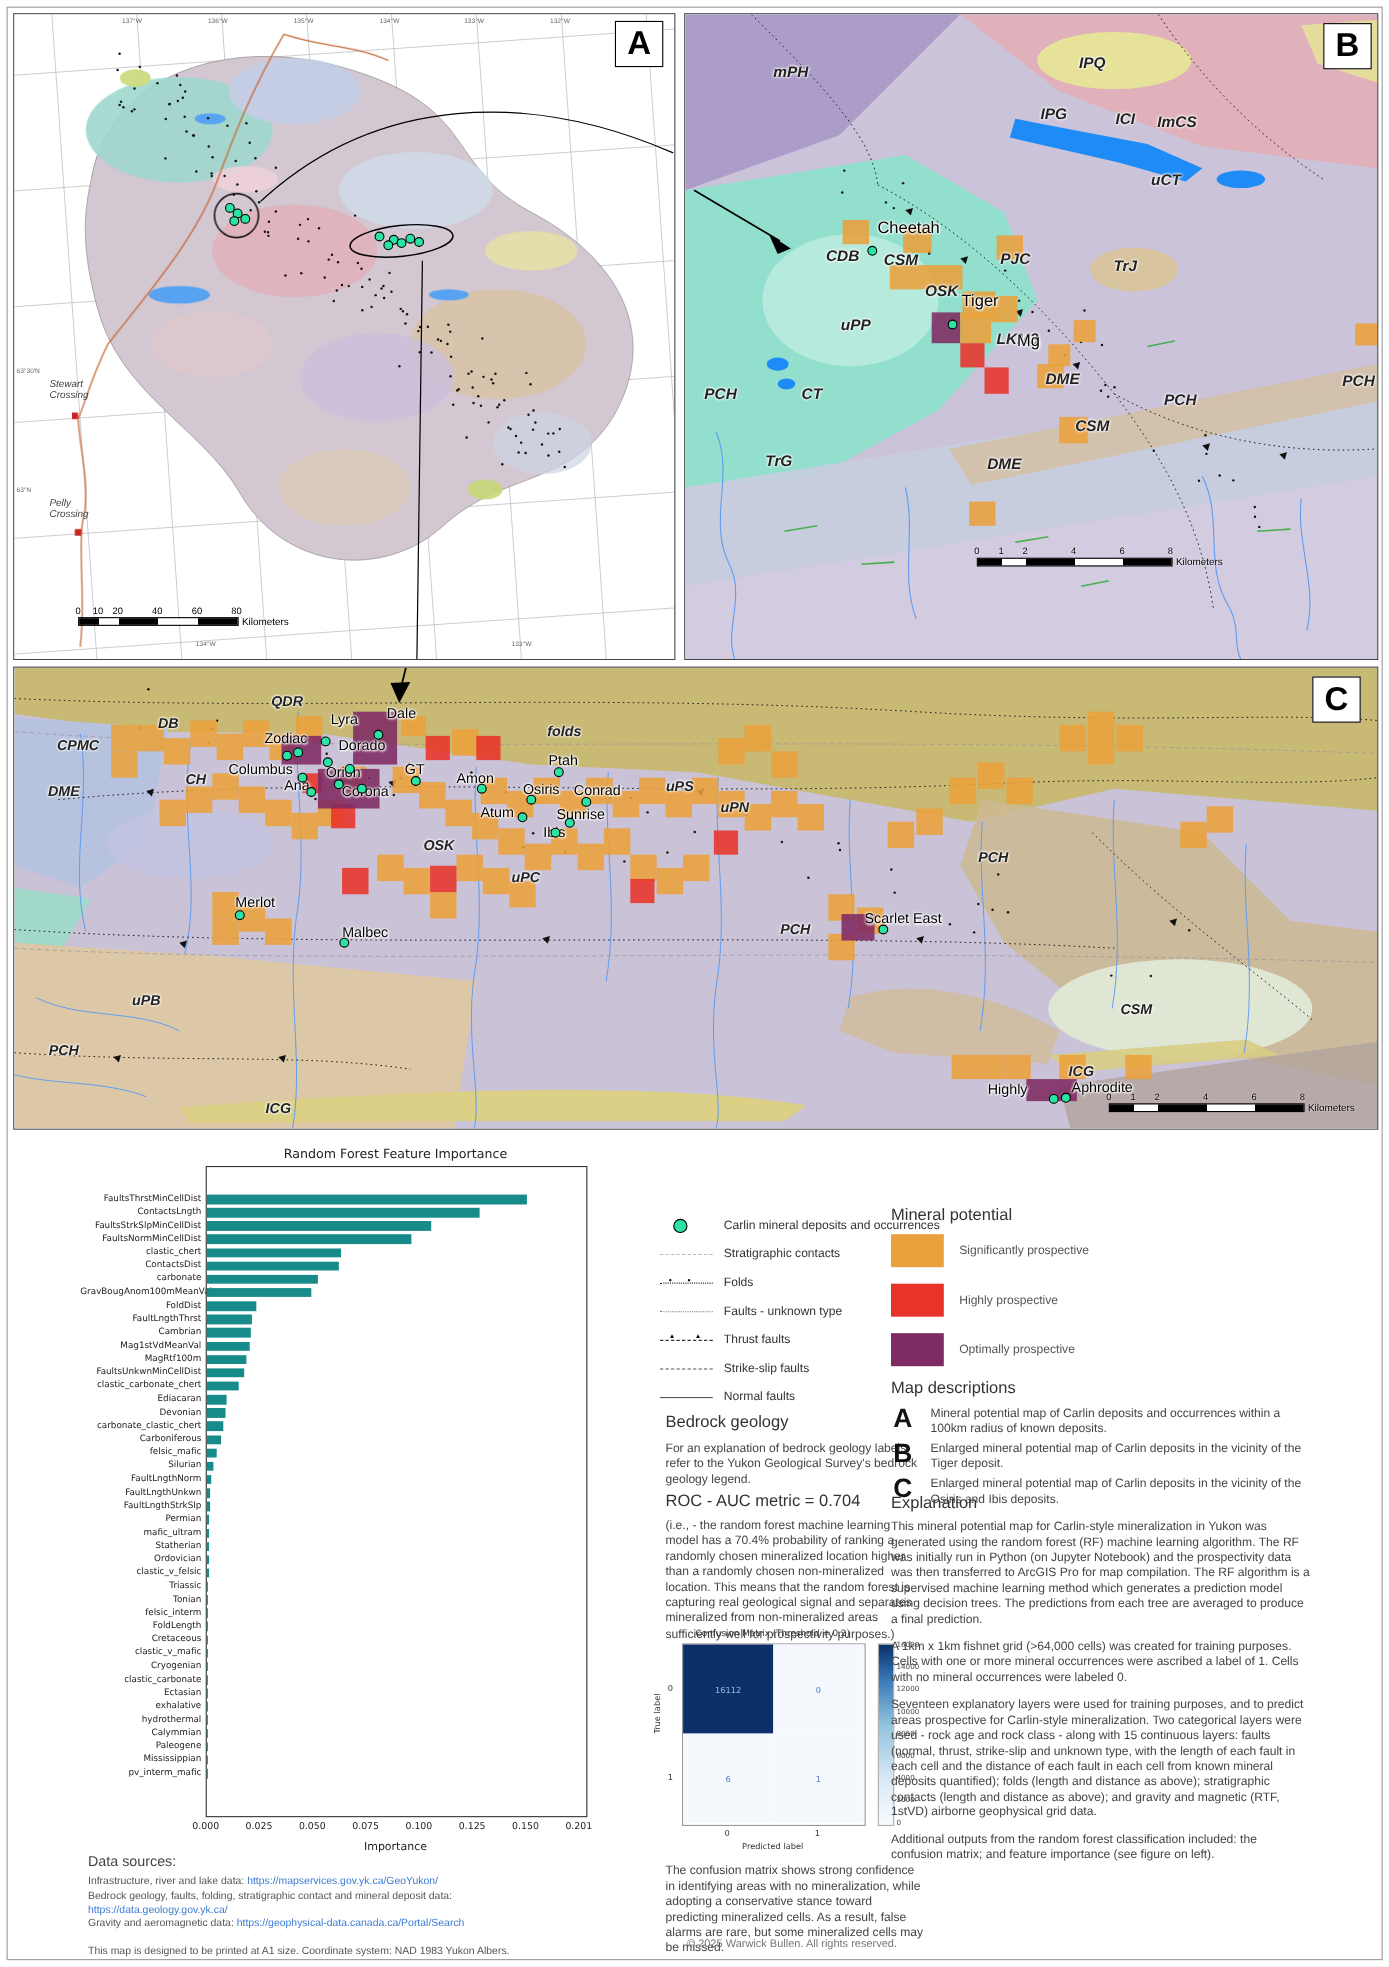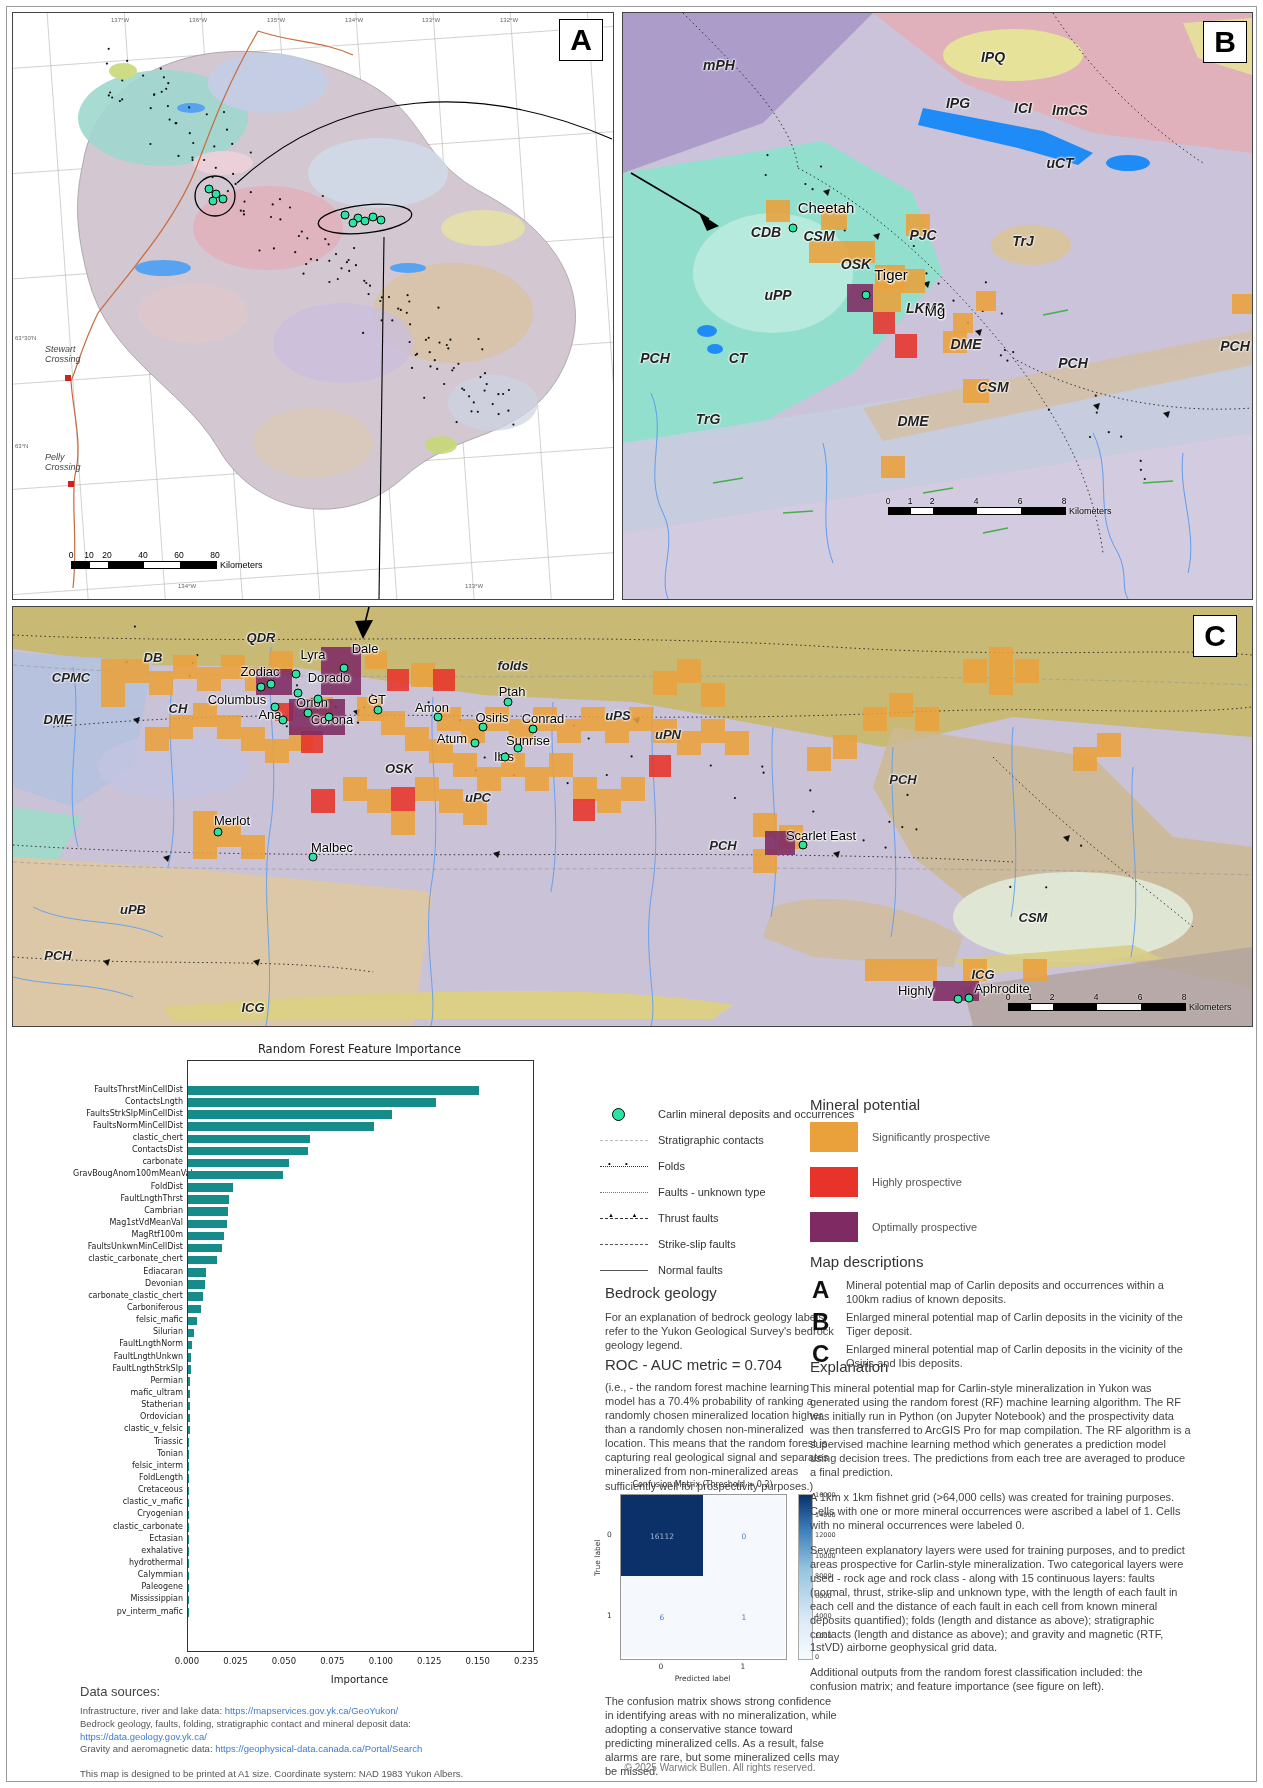--- a/index.html
+++ b/index.html
@@ -805,21 +805,21 @@
         <div class="bar" style="top: 566.02px; width: 0.7px;"></div>
       </div>
     <div id="chart-xticks">
         <span class="xtick" style="left: 107px;">0.000</span>
         <span class="xtick" style="left: 155.455px;">0.025</span>
         <span class="xtick" style="left: 203.91px;">0.050</span>
         <span class="xtick" style="left: 252.365px;">0.075</span>
         <span class="xtick" style="left: 300.82px;">0.100</span>
         <span class="xtick" style="left: 349.275px;">0.125</span>
         <span class="xtick" style="left: 397.73px;">0.150</span>
-        <span class="xtick" style="left: 446.185px;">0.235</span>
+        <span class="xtick" style="left: 446.185px;">0.201</span>
       </div>
     <div class="xlabel">Importance</div>
   </div>
 
 
   <div id="legend-list"></div>
 
   <div class="heading" style="left:605px;top:1284px;">Bedrock geology</div>
   <div class="body-txt" style="left:605px;top:1310px;width:235px;">For an explanation of bedrock geology labels, refer to the Yukon Geological Survey's bedrock geology legend.</div>
 

